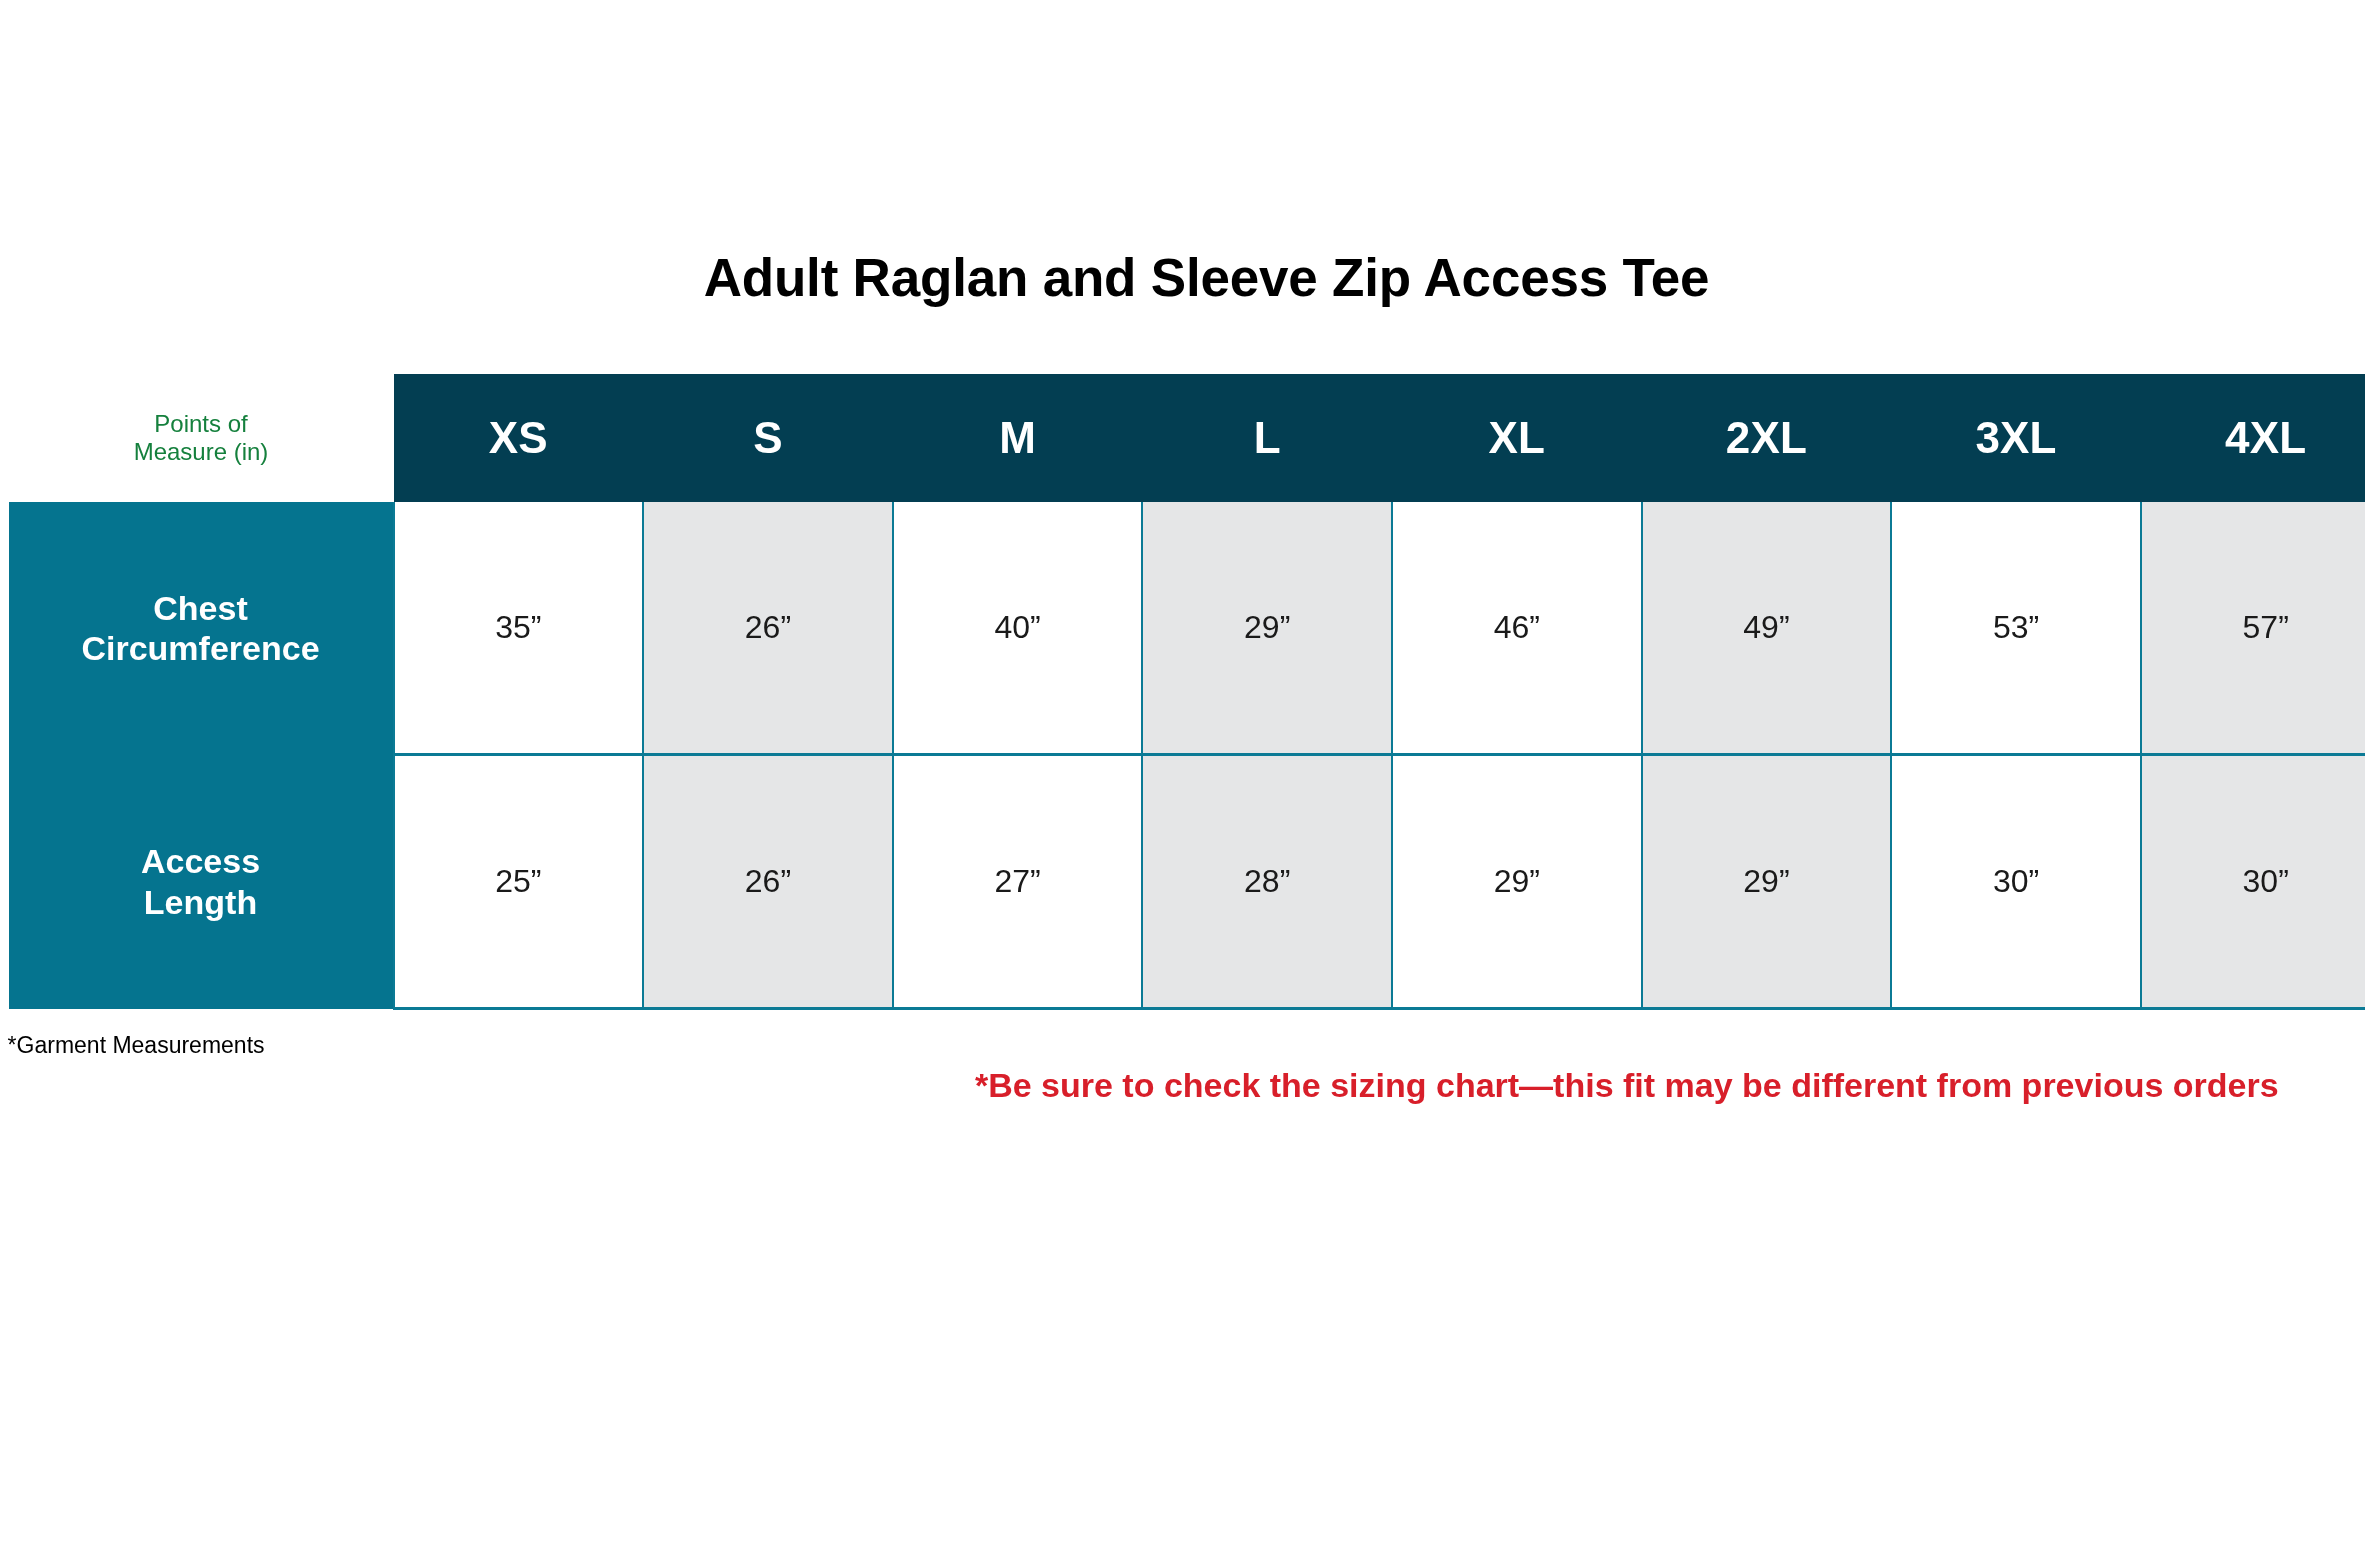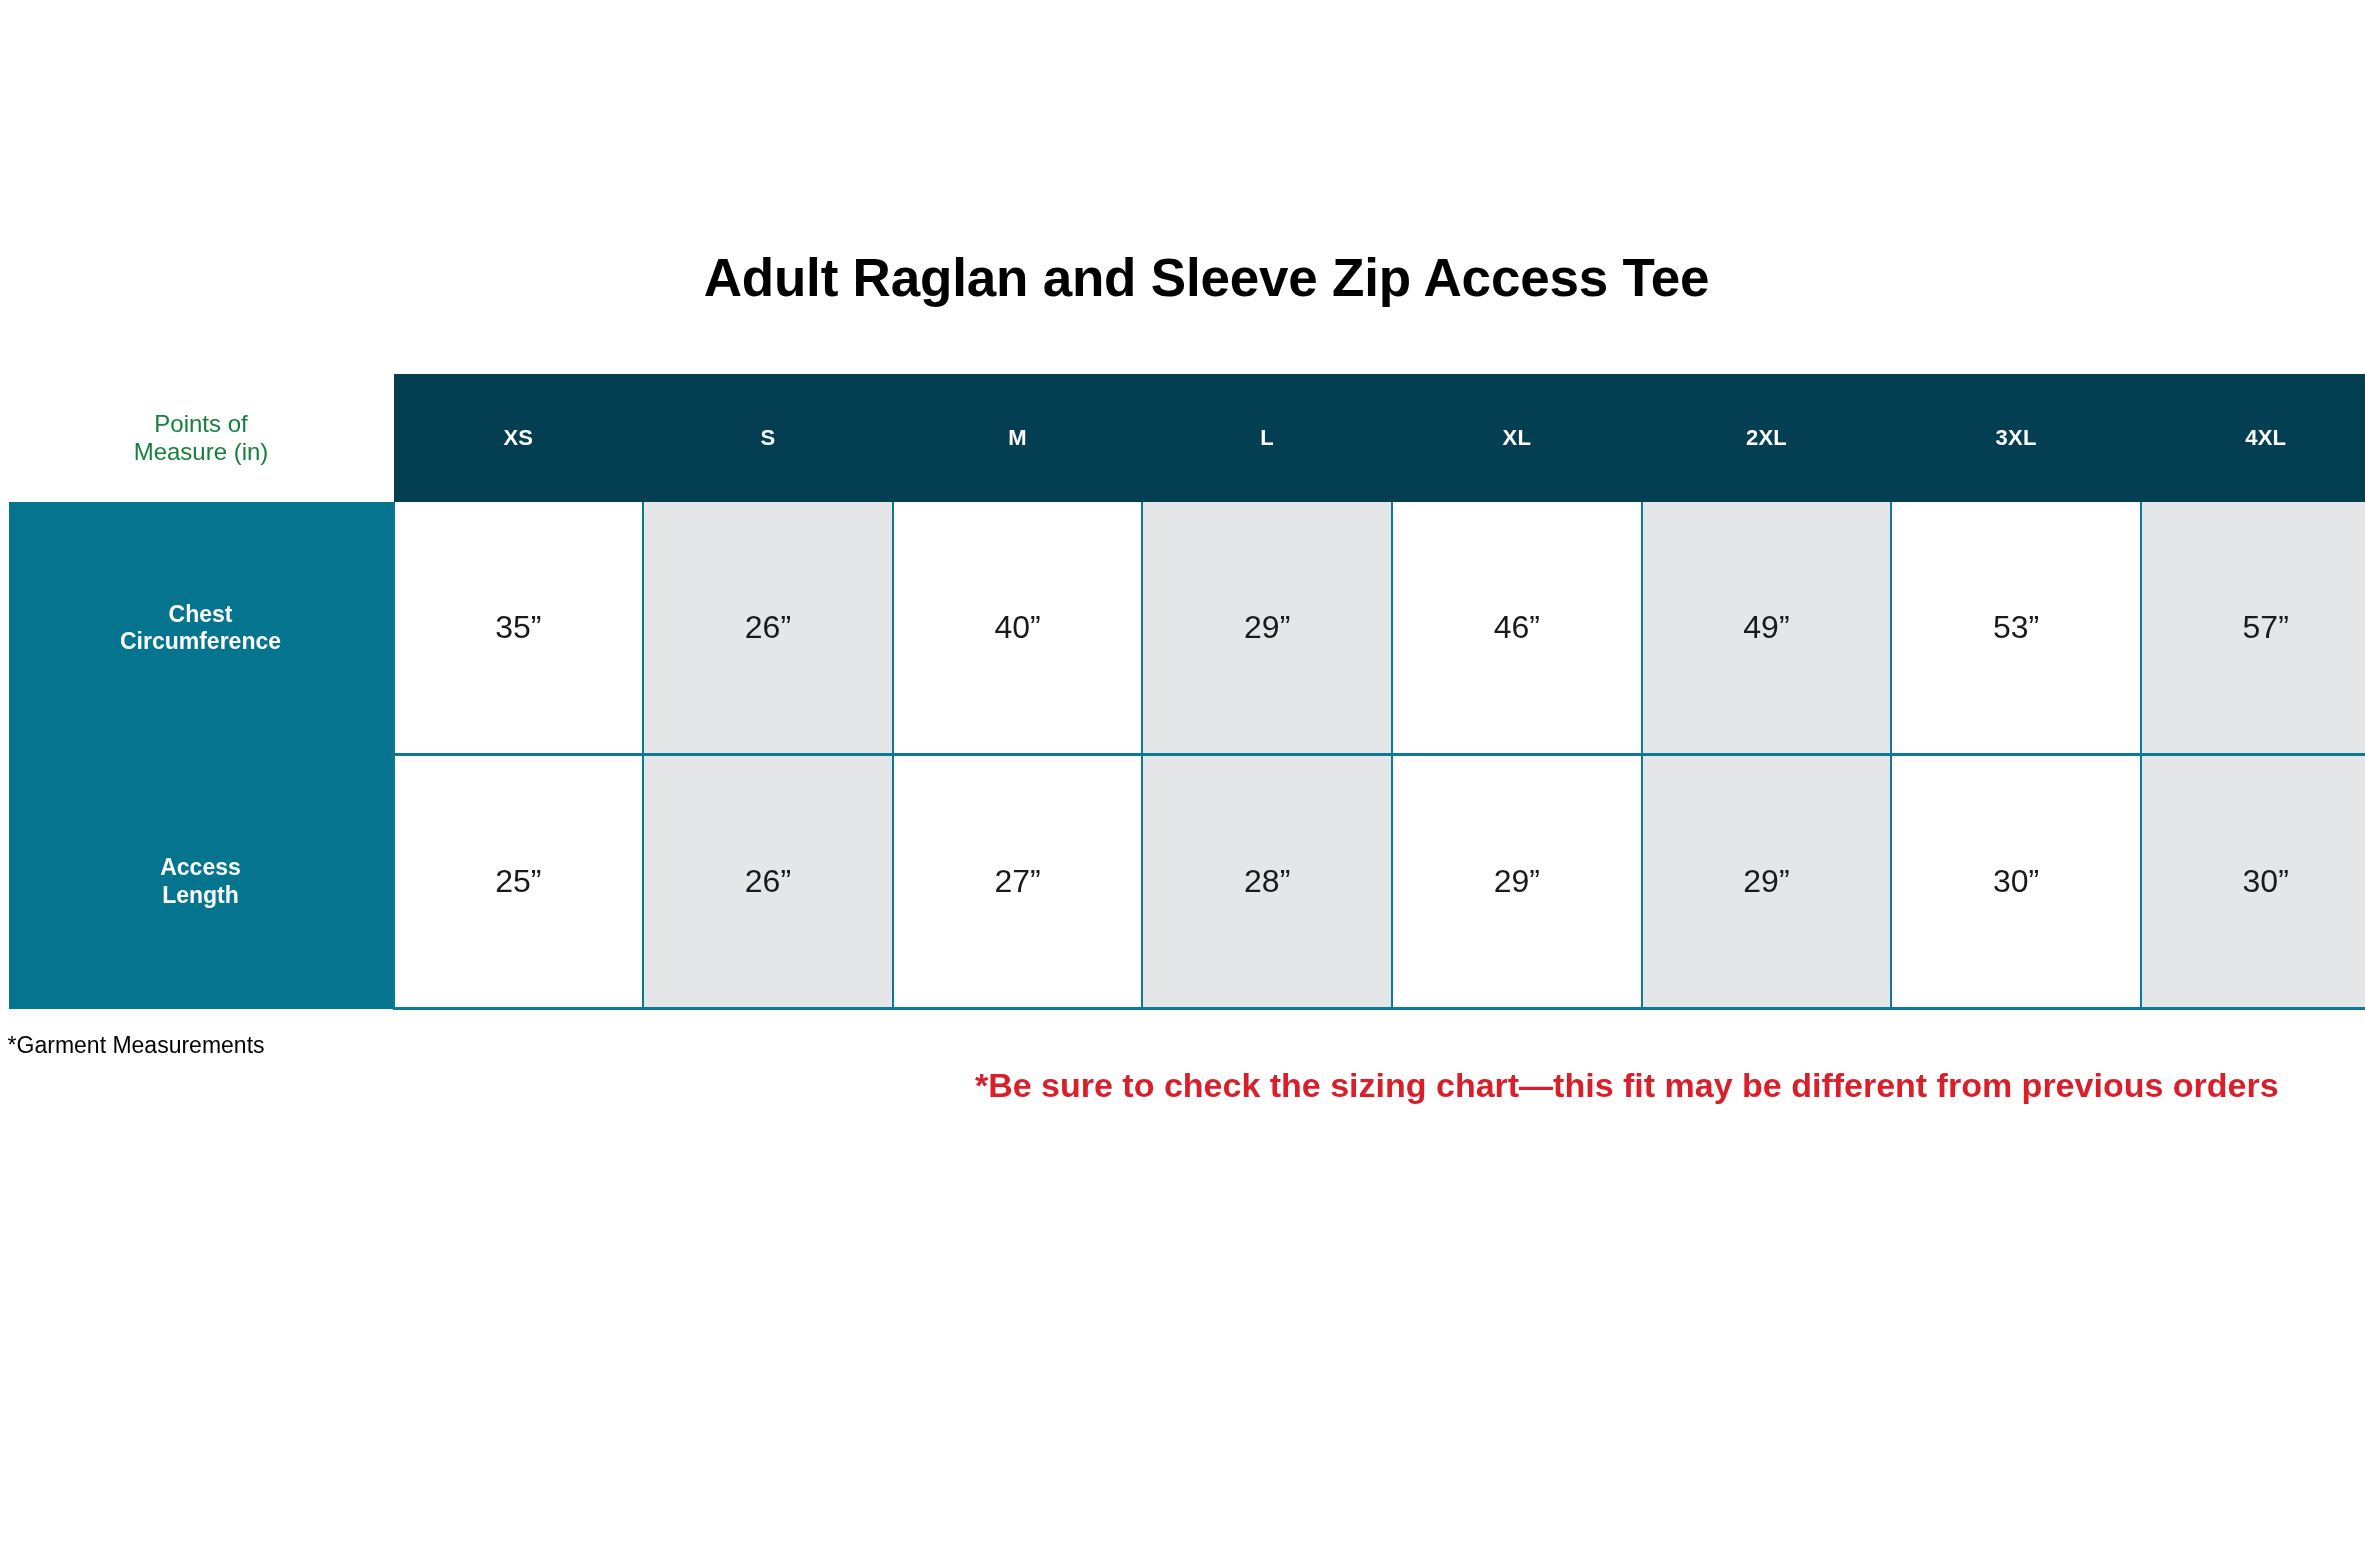--- a/index.html
+++ b/index.html
@@ -64,31 +64,31 @@
     font-size: 24px;
     font-weight: normal;
     line-height: 1.18;
     padding-bottom: 2.8px;
   }
 
   
   .head-cell {
     background: #033E52;
     color: #ffffff;
-    font-size: 22px;
+    font-size: 44px;
     font-weight: bold;
     height: 128px;
     letter-spacing: 0.2px;
   }
 
   
   .row-label {
     background: #05748F;
     color: #ffffff;
-    font-size: 23px;
+    font-size: 34px;
     font-weight: bold;
     line-height: 1.18;
     width: 385px;
     border: none;
   }
 
   
   .data-cell {
     font-size: 32px;
     font-weight: normal;

